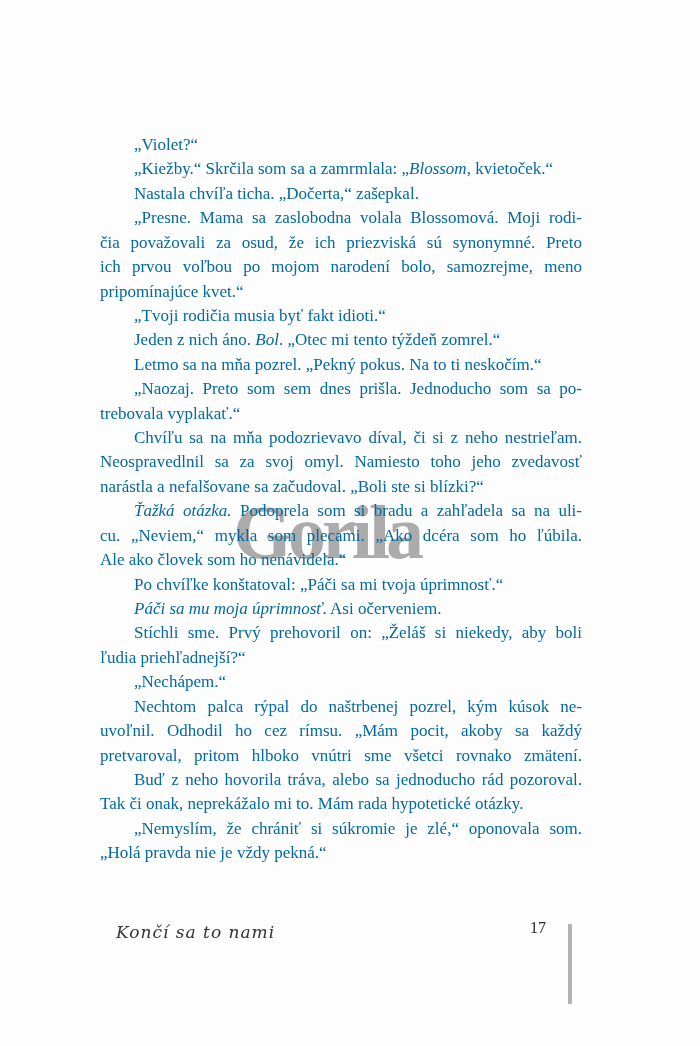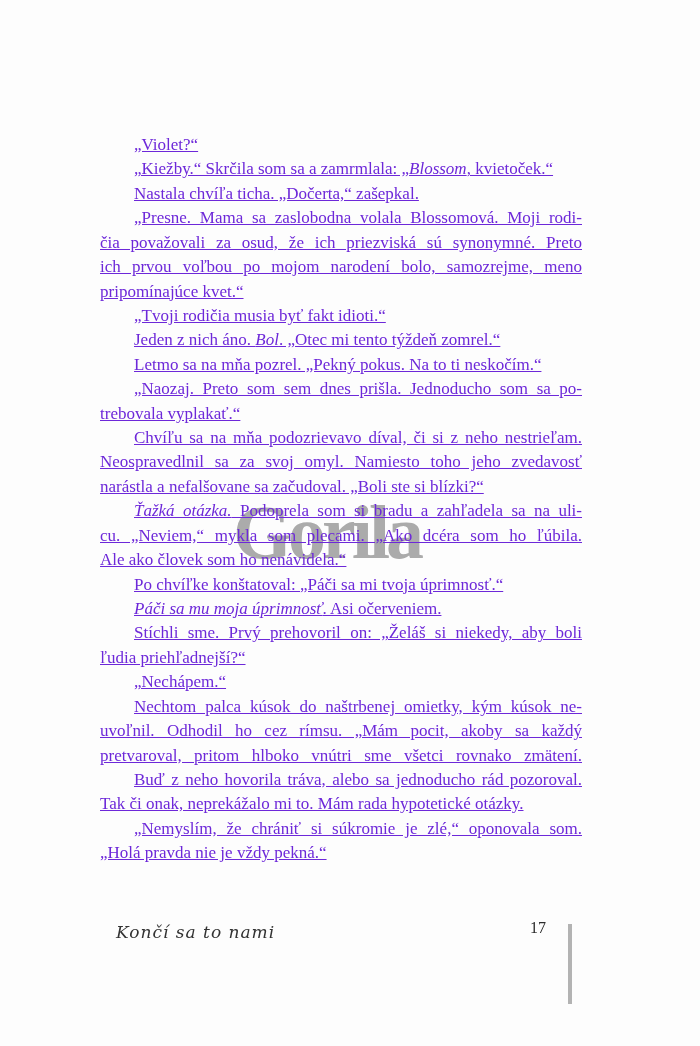--- a/index.html
+++ b/index.html
@@ -87,21 +87,21 @@
     z-index: 1;
   }
 </style>
 </head>
 <body>
 
 <div class="page" style="background: rgb(253, 253, 253);">
 
   <div class="watermark" style="color: rgb(171, 171, 171); font-family: Liberation Serif, serif;">Gorila</div>
 
-  <div class="text-block" style="color: #6d28d9; text-decoration: underline;">
+  <div class="text-block" style="color: #0369a1;">
       <div class="line indent"><span>„Violet?“</span></div>
       <div class="line indent"><span>„Kiežby.“ Skrčila som sa a zamrmlala: „</span><span class="it">Blossom</span><span>, kvietoček.“</span></div>
       <div class="line indent"><span>Nastala chvíľa ticha. „Dočerta,“ zašepkal.</span></div>
       <div class="line indent j"><span>„Presne. Mama sa zaslobodna volala Blossomová. Moji rodi-</span></div>
       <div class="line j"><span>čia považovali za osud, že ich priezviská sú synonymné. Preto</span></div>
       <div class="line j"><span>ich prvou voľbou po mojom narodení bolo, samozrejme, meno</span></div>
       <div class="line"><span>pripomínajúce kvet.“</span></div>
       <div class="line indent"><span>„Tvoji rodičia musia byť fakt idioti.“</span></div>
       <div class="line indent"><span>Jeden z nich áno. </span><span class="it">Bol</span><span>. „Otec mi tento týždeň zomrel.“</span></div>
       <div class="line indent"><span>Letmo sa na mňa pozrel. „Pekný pokus. Na to ti neskočím.“</span></div>
@@ -111,21 +111,21 @@
       <div class="line j"><span>Neospravedlnil sa za svoj omyl. Namiesto toho jeho zvedavosť</span></div>
       <div class="line"><span>narástla a nefalšovane sa začudoval. „Boli ste si blízki?“</span></div>
       <div class="line indent j"><span class="it">Ťažká otázka.</span><span> Podoprela som si bradu a zahľadela sa na uli-</span></div>
       <div class="line j"><span>cu. „Neviem,“ mykla som plecami. „Ako dcéra som ho ľúbila.</span></div>
       <div class="line"><span>Ale ako človek som ho nenávidela.“</span></div>
       <div class="line indent"><span>Po chvíľke konštatoval: „Páči sa mi tvoja úprimnosť.“</span></div>
       <div class="line indent"><span class="it">Páči sa mu moja úprimnosť</span><span>. Asi očerveniem.</span></div>
       <div class="line indent j"><span>Stíchli sme. Prvý prehovoril on: „Želáš si niekedy, aby boli</span></div>
       <div class="line"><span>ľudia priehľadnejší?“</span></div>
       <div class="line indent"><span>„Nechápem.“</span></div>
-      <div class="line indent j"><span>Nechtom palca kúsok do naštrbenej omietky, kým kúsok ne-</span></div>
+      <div class="line indent j"><span>Nechtom palca rýpal do naštrbenej pozrel, kým kúsok ne-</span></div>
       <div class="line j"><span>uvoľnil. Odhodil ho cez rímsu. „Mám pocit, akoby sa každý</span></div>
       <div class="line j"><span>pretvaroval, pritom hlboko vnútri sme všetci rovnako zmätení.</span></div>
       <div class="line indent j"><span>Buď z neho hovorila tráva, alebo sa jednoducho rád pozoroval.</span></div>
       <div class="line"><span>Tak či onak, neprekážalo mi to. Mám rada hypotetické otázky.</span></div>
       <div class="line indent j"><span>„Nemyslím, že chrániť si súkromie je zlé,“ oponovala som.</span></div>
       <div class="line"><span>„Holá pravda nie je vždy pekná.“</span></div>
     </div>
 
   <div class="book-title">Končí sa to nami</div>
 

